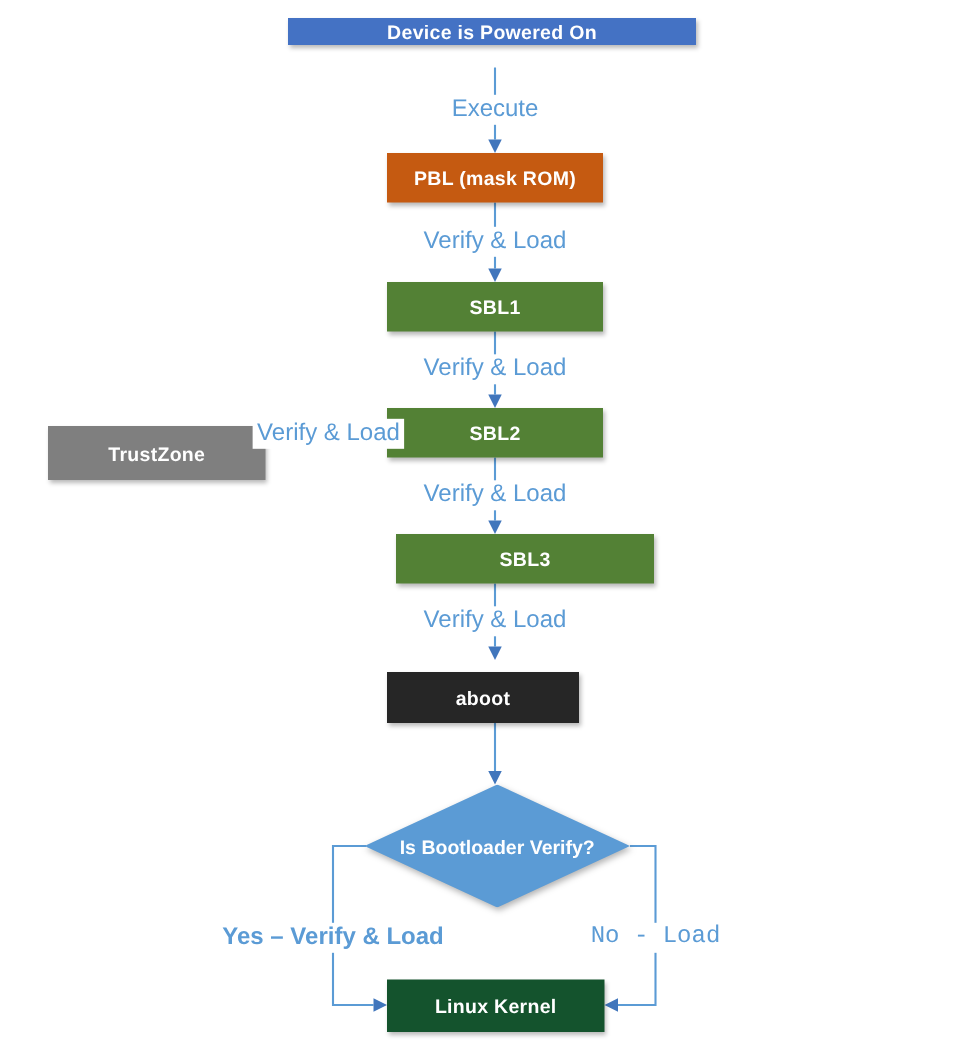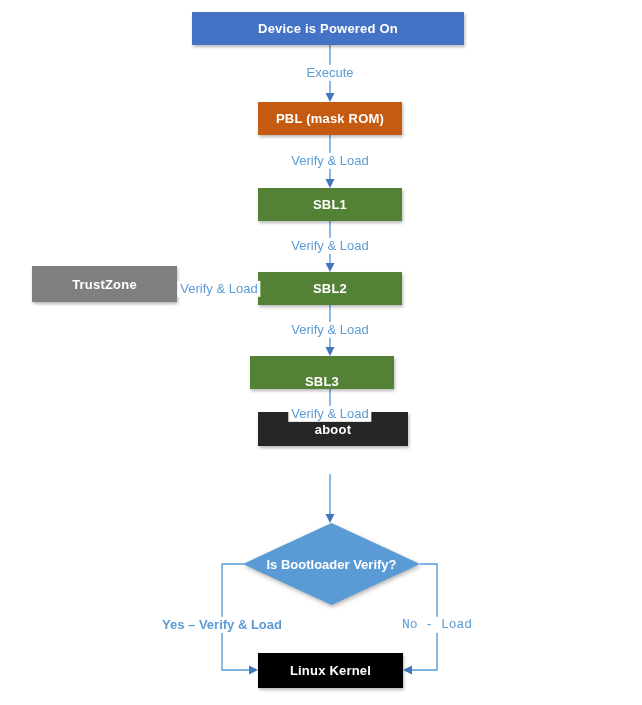--- a/index.html
+++ b/index.html
@@ -21,31 +21,31 @@
     filter:drop-shadow(1px 2px 2px rgba(0,0,0,0.3));
   }
   .diamond{
     width:100%;height:100%;
     clip-path:polygon(50% 0,100% 50%,50% 100%,0 50%);
     display:flex;align-items:center;justify-content:center;
     color:#fff;font-size:13px;font-weight:600;text-align:center;
   }
   .edge-label{
     position:absolute;transform:translate(-50%,-50%);
-    font-size:13px;color:#5B9BD5;background:#ffffff;
+    font-size:16px;color:#5B9BD5;background:#ffffff;
     padding:1px 3px;white-space:nowrap;line-height:1.1;
   }
   
-  .n-device{left:192px;top:12px;width:272px;height:33px;}
+  .n-device{left:192px;top:12px;width:272px;height:18px;}
   .n-pbl{left:258px;top:102px;width:144px;height:33px;}
   .n-sbl1{left:258px;top:188px;width:144px;height:33px;justify-content:center;}
   .n-sbl2{left:258px;top:272px;width:144px;height:33px;}
-  .n-trustzone{left:32px;top:266px;width:145px;height:36px;}
-  .n-sbl3{left:250px;top:356px;width:144px;height:33px;align-items:flex-end;}
-  .n-aboot{left:258px;top:412px;width:150px;height:34px;}
+  .n-trustzone{left:32px;top:284px;width:145px;height:36px;}
+  .n-sbl3{left:264px;top:356px;width:172px;height:33px;}
+  .n-aboot{left:258px;top:448px;width:128px;height:34px;}
   .n-kernel{left:258px;top:653px;width:145px;height:35px;}
 </style>
 </head>
 <body>
 
 <div class="canvas">
 
   <svg class="connectors">
 
     <g>
@@ -121,21 +121,21 @@
   <div class="node n-aboot" style="background-color: rgb(38, 38, 38);">
     <span>aboot</span>
   </div>
 
   <div class="diamond-wrap">
     <div class="diamond" style="background-color: rgb(91, 155, 213);">
       <span>Is Bootloader Verify?</span>
     </div>
   </div>
 
-  <div class="node n-kernel" style="background-color: #000000;">
+  <div class="node n-kernel" style="background-color: #14532d;">
     <span>Linux Kernel</span>
   </div>
 
   <span class="edge-label" style="left:330px;top:73px;">Execute</span>
   <span class="edge-label" style="left:330px;top:161px;">Verify &amp; Load</span>
   <span class="edge-label" style="left:330px;top:246px;">Verify &amp; Load</span>
   <span class="edge-label" style="left:219px;top:289px;">Verify &amp; Load</span>
   <span class="edge-label" style="left:330px;top:330px;">Verify &amp; Load</span>
   <span class="edge-label" style="left:330px;top:414px;">Verify &amp; Load</span>
   <span class="edge-label" style="left:222px;top:625px;font-weight:bold;">Yes – Verify &amp; Load</span>

